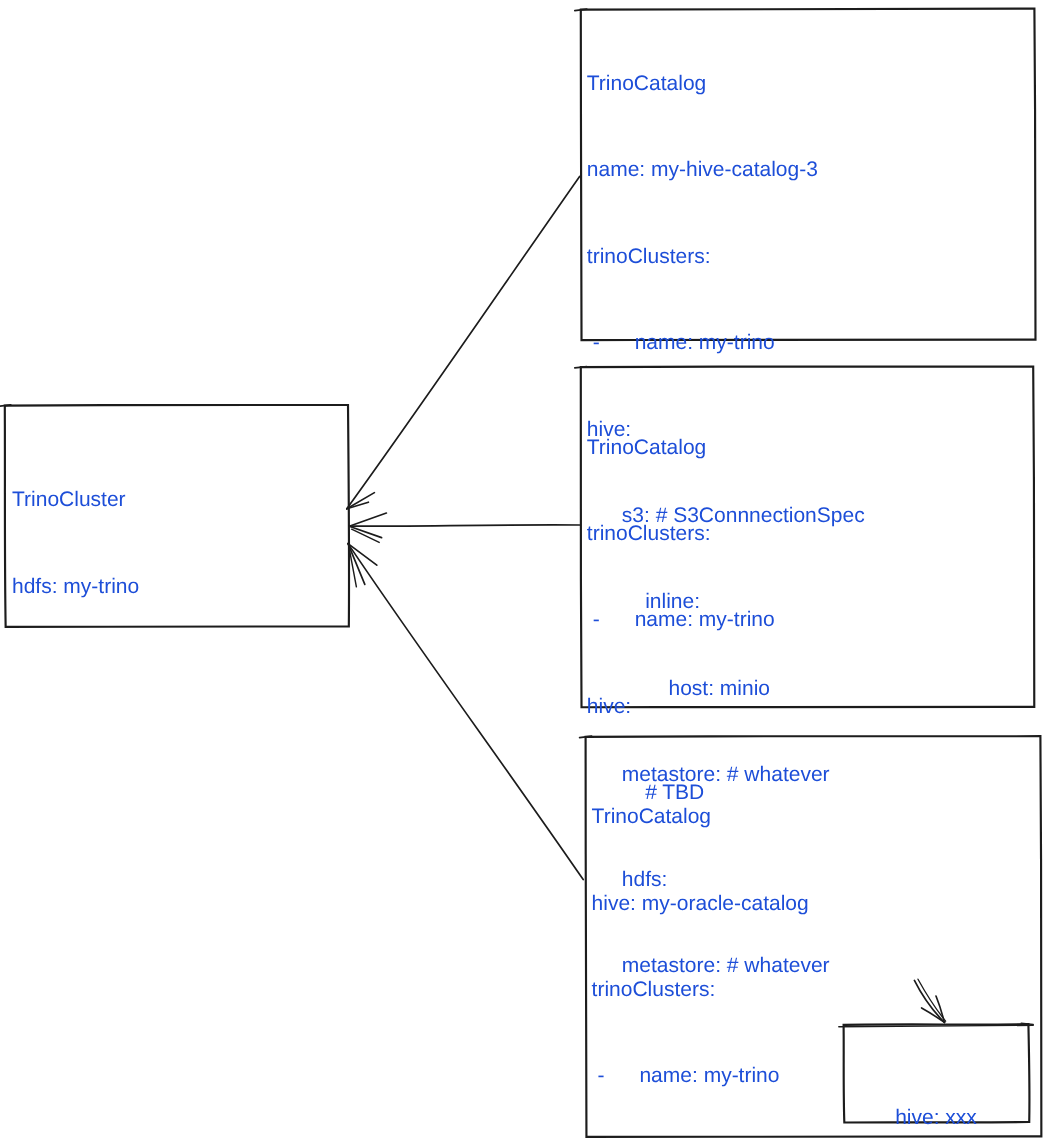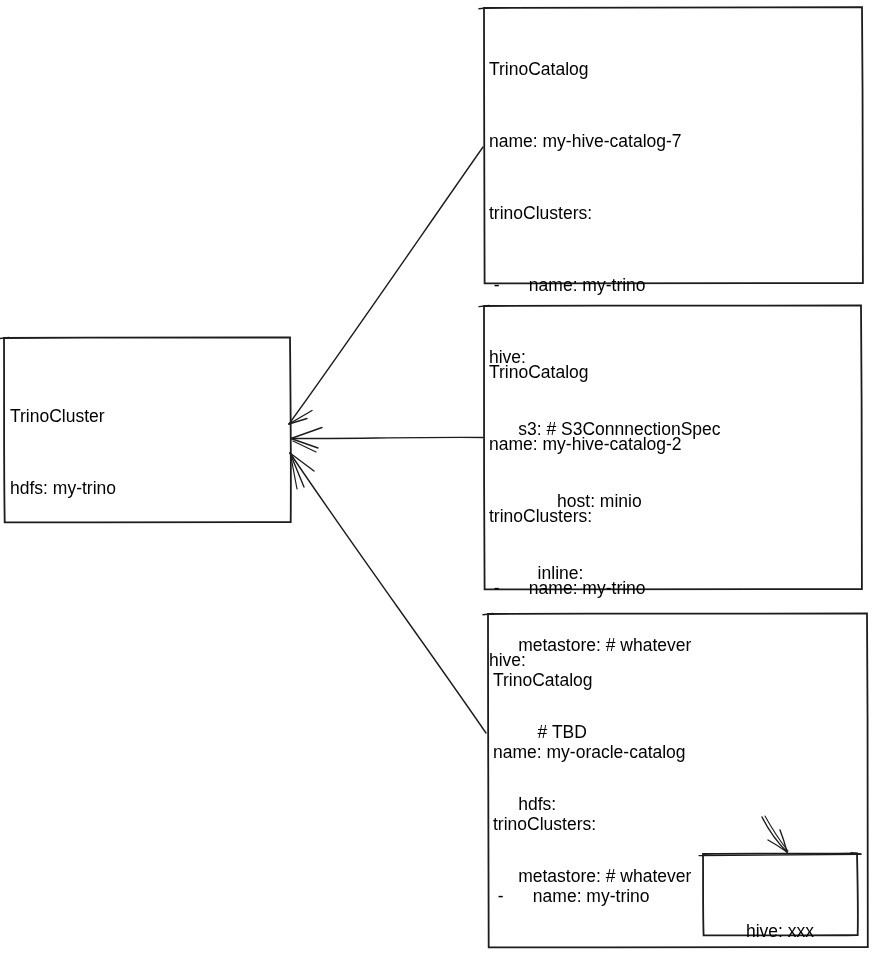--- a/index.html
+++ b/index.html
@@ -16,21 +16,21 @@
     font-family: "Liberation Sans", sans-serif;
     overflow: hidden;
   }
   .canvas svg {
     position: absolute;
     left: 0;
     top: 0;
   }
   .box-text {
     position: absolute;
-    color: #000000;
+    color: #1d4ed8;
     font-size: 17.5px;
     line-height: 24px;
     white-space: pre;
     z-index: 2;
   }
   .box-text .ln {
     height: 24px;
   }
   .creds-text {
     text-align: center;
@@ -80,44 +80,43 @@
     <path stroke-width="1.4" d="M 787 852 Q 777 845 768 840"></path>
   </svg>
 
   <div class="box-text" style="left:10px; top:356px;">
     <div class="ln">TrinoCluster</div>
     <div class="ln">hdfs: my-trino</div>
   </div>
 
   <div class="box-text" style="left:489px; top:9px;">
     <div class="ln">TrinoCatalog</div>
-    <div class="ln">name: my-hive-catalog-7</div>
+    <div class="ln">name: my-hive-catalog-3</div>
     <div class="ln">trinoClusters:</div>
     <div class="ln"> -      name: my-trino</div>
     <div class="ln">hive:</div>
     <div class="ln">      s3: # S3ConnnectionSpec</div>
+    <div class="ln">          inline:</div>
     <div class="ln">              host: minio</div>
-    <div class="ln">          inline:</div>
     <div class="ln">      metastore: # whatever</div>
   </div>
 
   <div class="box-text" style="left:489px; top:312px;">
     <div class="ln">TrinoCatalog</div>
-    <div class="ln">name: my-hive-catalog-2</div>
     <div class="ln">trinoClusters:</div>
     <div class="ln"> -      name: my-trino</div>
     <div class="ln">hive:</div>
     <div class="ln">          # TBD</div>
     <div class="ln">      hdfs:</div>
     <div class="ln">      metastore: # whatever</div>
   </div>
 
   <div class="box-text" style="left:493px; top:620px;">
     <div class="ln">TrinoCatalog</div>
-    <div class="ln">name: my-oracle-catalog</div>
+    <div class="ln">hive: my-oracle-catalog</div>
     <div class="ln">trinoClusters:</div>
     <div class="ln"> -      name: my-trino</div>
     
     
     
   </div>
 
   <div class="box-text creds-text" style="left:702px; top:871px; width:156px;">
     <div class="ln">hive: xxx</div>
     

